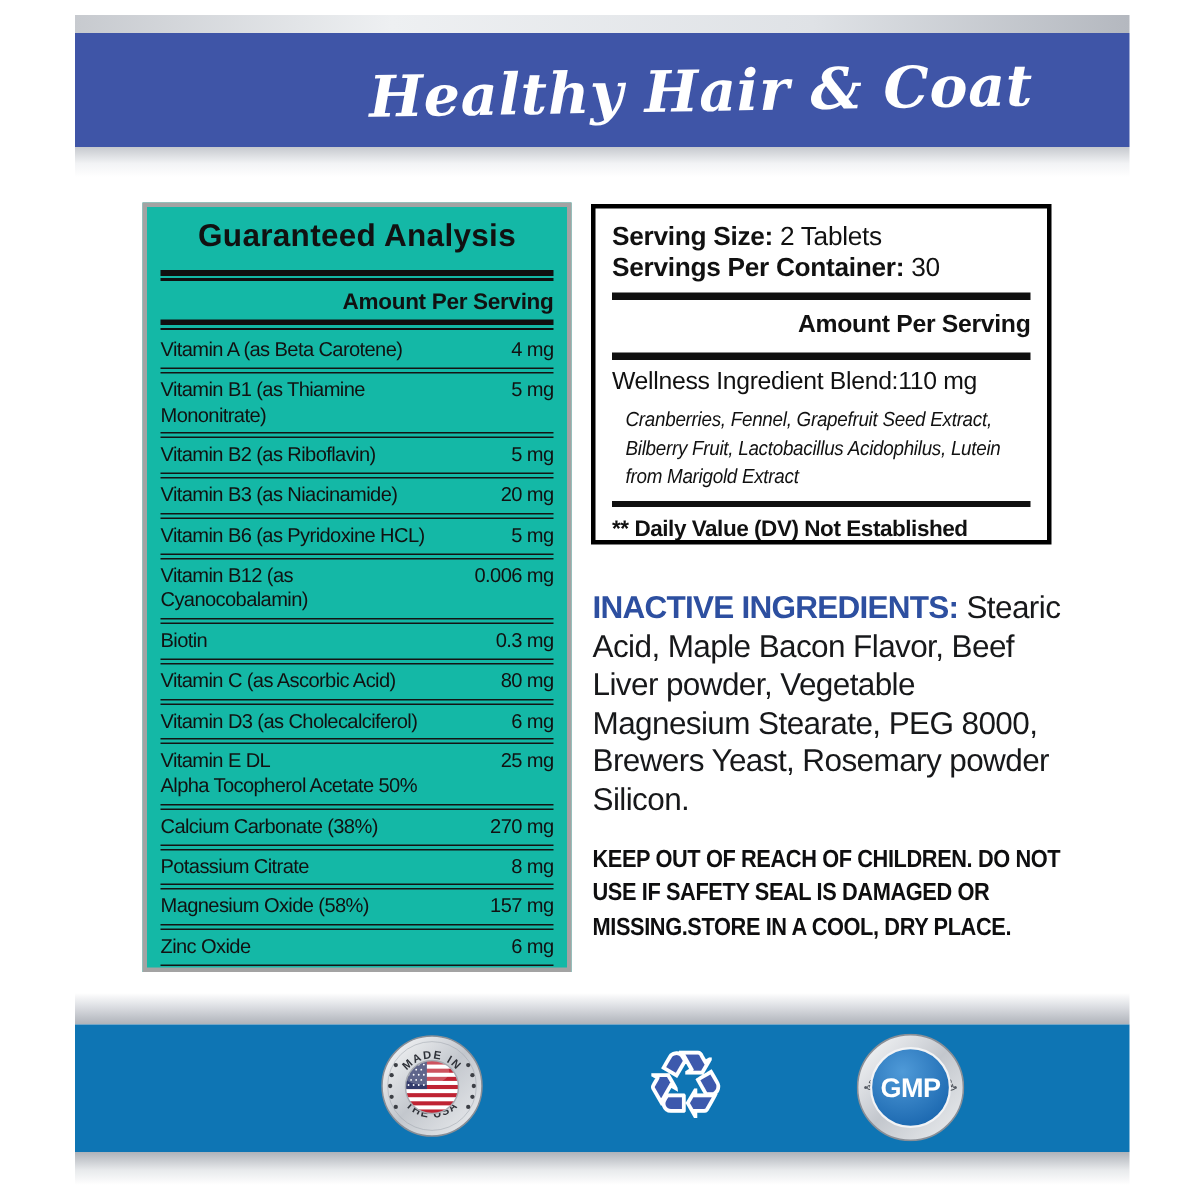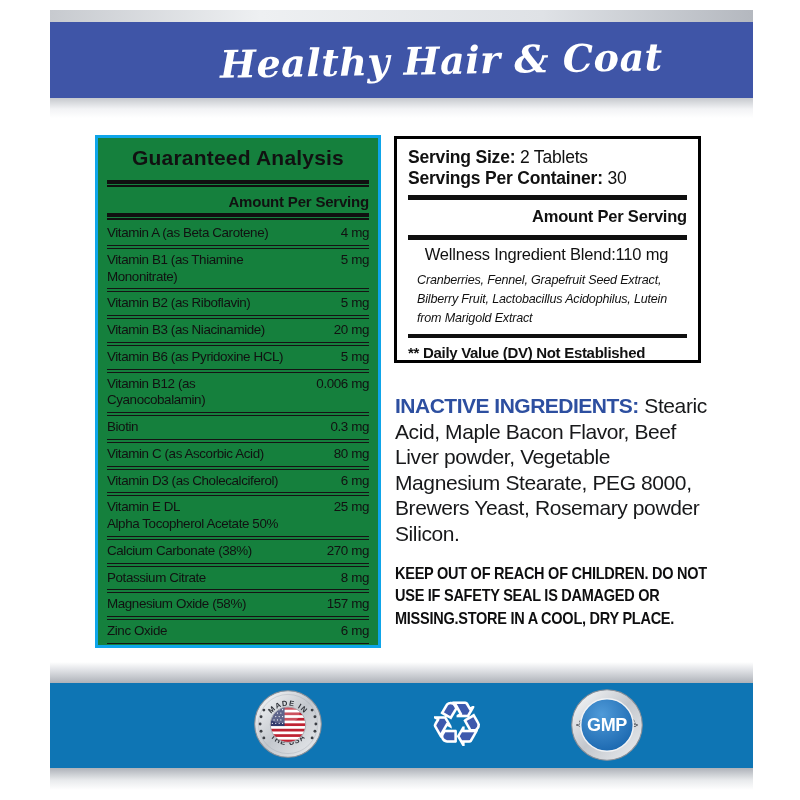--- a/index.html
+++ b/index.html
@@ -11,29 +11,29 @@
   }
   html,body{margin:0;padding:0;background:#ffffff;}
   .page{position:relative;width:800px;height:800px;background:#ffffff;overflow:hidden;
         font-family:"Liberation Sans",sans-serif;color:#111;}
 
   
   .top-silver{position:absolute;left:50px;top:10px;width:703px;height:12px;
     background:linear-gradient(90deg,#c7cacf 0%,#eef0f2 30%,#dfe2e6 70%,#b4b8bf 100%);}
   .banner{position:absolute;left:50px;top:22px;width:703px;height:76px;
     background:var(--banner-blue);display:flex;align-items:center;justify-content:flex-end;
-    padding-right:90px;box-sizing:border-box;}
+    padding-right:64px;box-sizing:border-box;}
   .banner-title{font-family:"DejaVu Serif",serif;font-style:italic;font-weight:bold;
     font-size:38px;color:#ffffff;letter-spacing:0.5px;transform:rotate(-1deg);}
   .banner-under{position:absolute;left:50px;top:98px;width:703px;height:20px;
     background:linear-gradient(180deg,#c6c9ce 0%,#f2f3f5 55%,#ffffff 100%);}
 
   
   .ga-box{position:absolute;left:95px;top:135px;width:286px;height:513px;
-    border:3px solid #0ea5e9;box-sizing:border-box;background:#15803d;
+    border:3px solid #a3a3a3;box-sizing:border-box;background:#14b8a6;
     padding:5px 9px 4px;overflow:hidden;}
   .ga-title{font-size:21px;font-weight:bold;text-align:center;margin:3px 0 10px;letter-spacing:0.2px;}
   .rule-heavy{height:9px;background:linear-gradient(180deg,
       var(--rule-black) 0 42%,transparent 42% 60%,var(--rule-black) 60% 80%,transparent 80% 100%);}
   .ga-header{display:flex;justify-content:flex-end;font-weight:bold;font-size:15px;
     padding:4px 0 3px;letter-spacing:-0.2px;}
   .ga-rows .ga-row + .ga-row{border-top:4px double #141414;}
   .ga-row{padding:3px 0 3px;}
   .ga-line{display:flex;justify-content:space-between;align-items:flex-start;
     font-size:13.4px;letter-spacing:-0.4px;line-height:1.25;gap:24px;}
@@ -42,21 +42,21 @@
 
   
   .sf-box{position:absolute;left:394px;top:136px;width:307px;height:227px;
     border:3px solid #000;box-sizing:border-box;background:#fff;
     padding:8px 11px 6px;overflow:hidden;}
   .sf-line{font-size:17.5px;line-height:1.18;letter-spacing:-0.2px;}
   .sf-label{font-weight:bold;}
   .rule-bar{height:5px;background:var(--rule-black);margin:7px 0 5px;}
   .rule-bar.thin{height:4px;margin:6px 0 6px;}
   .sf-header{text-align:right;font-weight:bold;font-size:16.5px;letter-spacing:-0.2px;padding:2px 0;}
-  .sf-blend{display:flex;justify-content:center;font-size:16.5px;
+  .sf-blend{display:flex;justify-content:flex-start;font-size:16.5px;
     margin:5px 0 7px;padding-right:2px;letter-spacing:-0.2px;}
   .sf-ing{font-style:italic;font-size:13.5px;line-height:1.4;letter-spacing:-0.2px;
     margin:0 0 4px 9px;width:293px;transform:scaleX(0.93);transform-origin:left top;}
   .sf-foot{font-weight:bold;font-size:15px;letter-spacing:-0.3px;}
 
   
   .inactive{position:absolute;left:395px;top:372px;width:322px;
     font-size:21px;line-height:1.22;letter-spacing:-0.4px;color:#17181a;}
   .inactive-label{color:var(--inactive-blue);font-weight:bold;letter-spacing:-0.5px;}
   .warning{position:absolute;left:395px;top:545px;width:368px;

